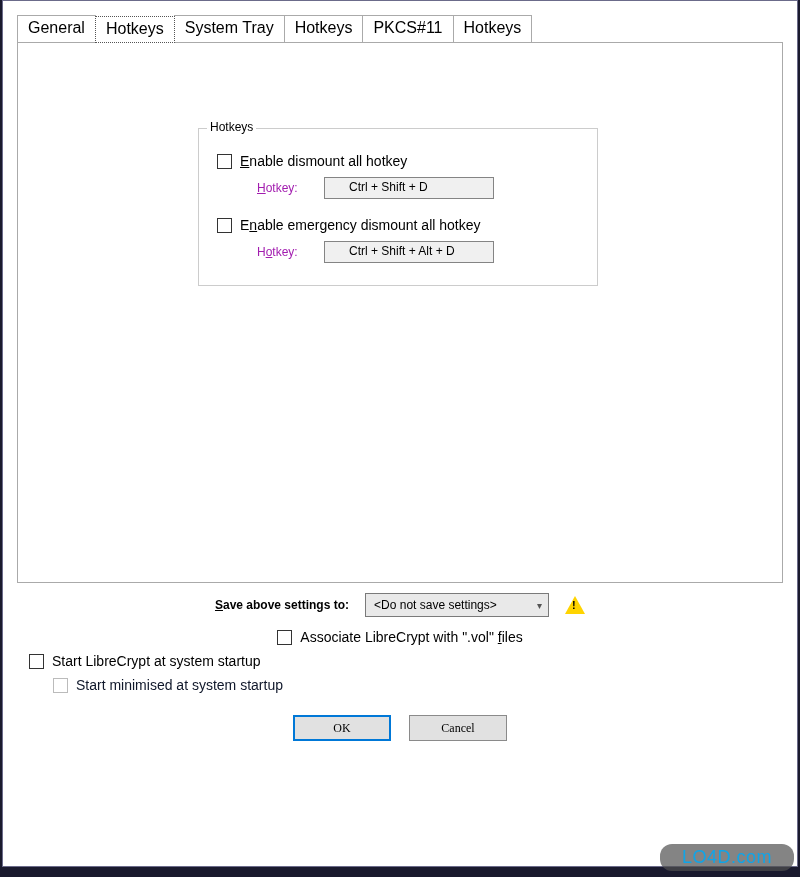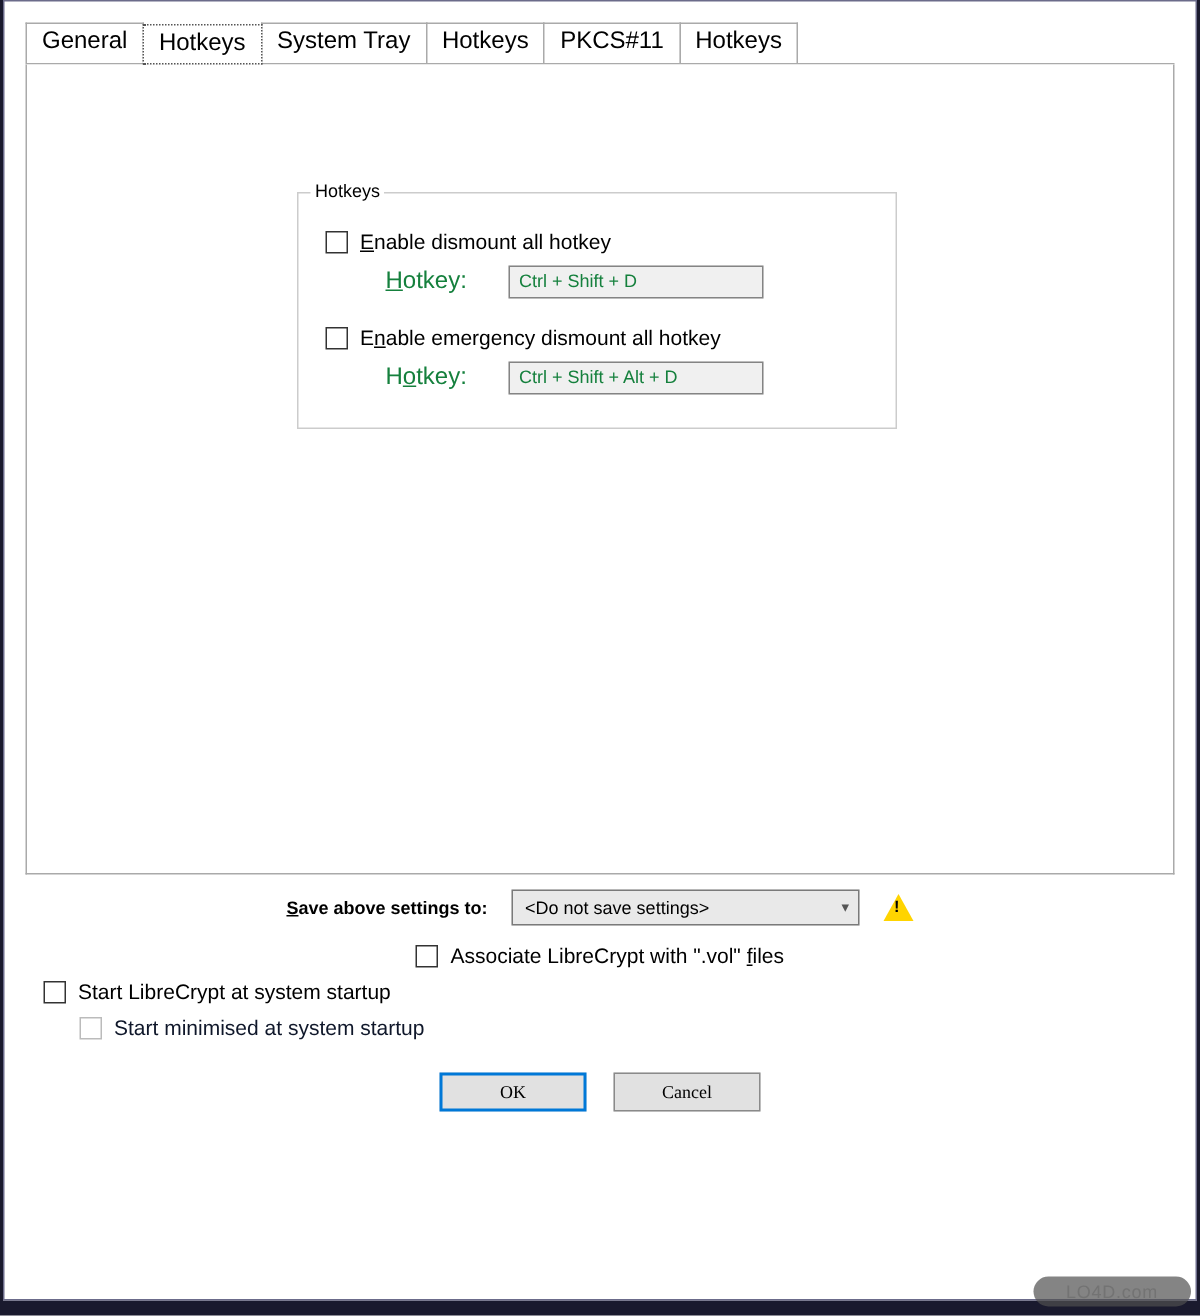--- a/index.html
+++ b/index.html
@@ -85,38 +85,38 @@
   margin-right: 8px;
   background:#fff;
 }
 .chk.disabled { border-color: #bbb; }
 .lbl { font-size: 14px; }
 .lbl.disabled { color: #0f172a; }
 .u { text-decoration: underline; }
 .sublabel {
   margin-left: 40px;
   width: 60px;
-  color: #15803d;
-  font-size: 16px;
+  color: #a21caf;
+  font-size: 12px;
 }
 .hotkey-input {
   width: 170px; height: 22px;
   border: 1px solid #848484;
   background: #f0f0f0;
-  padding: 2px 6px;
-  font-size: 12px;
-  color: #15803d;
-  margin-left: 22px;
+  padding: 2px 24px;
+  font-size: 12px;
+  color: #000000;
+  margin-left: 7px;
 }
 .subrow { display:flex; align-items:center; margin-bottom: 18px; margin-top:-4px; }
 .lower { margin-top: 10px; display:flex; flex-direction:column; gap:8px; }
 .save-row { display:flex; align-items:center; justify-content:center; gap:16px; margin-bottom:4px;}
 .save-lbl { font-weight: bold; font-size: 12px; }
 .dropdown {
-  width: 232px; height: 24px;
+  width: 184px; height: 24px;
   border: 1px solid #7a7a7a;
   display:flex; align-items:center; justify-content:space-between;
   padding: 0 6px 0 8px;
   font-size: 12px;
   background:#e9e9e9;
 }
 .dropdown-arrow { font-size: 10px; color:#555; }
 .warn {
   width:0;height:0;
   border-left:10px solid transparent;
@@ -147,24 +147,24 @@
   border: 1px solid #8a8a8a;
   background: #e1e1e1;
   font-size:12px;
   display:flex; align-items:center; justify-content:center;
 }
 .btn.primary { border: 2px solid #0078d7; background:#e1e1e1; }
 .watermark {
   position:absolute;
   right: 6px; bottom: 6px;
   background: rgba(80,80,80,0.7);
-  color:#737373;
+  color:#0ea5e9;
   padding: 3px 22px;
   border-radius: 12px;
-  font-size: 12px;
+  font-size: 18px;
   letter-spacing: 0.5px;
 }
 </style>
 </head>
 <body>
 
 <div class="window">
 
   <div class="content">
     <div class="tabstrip">

